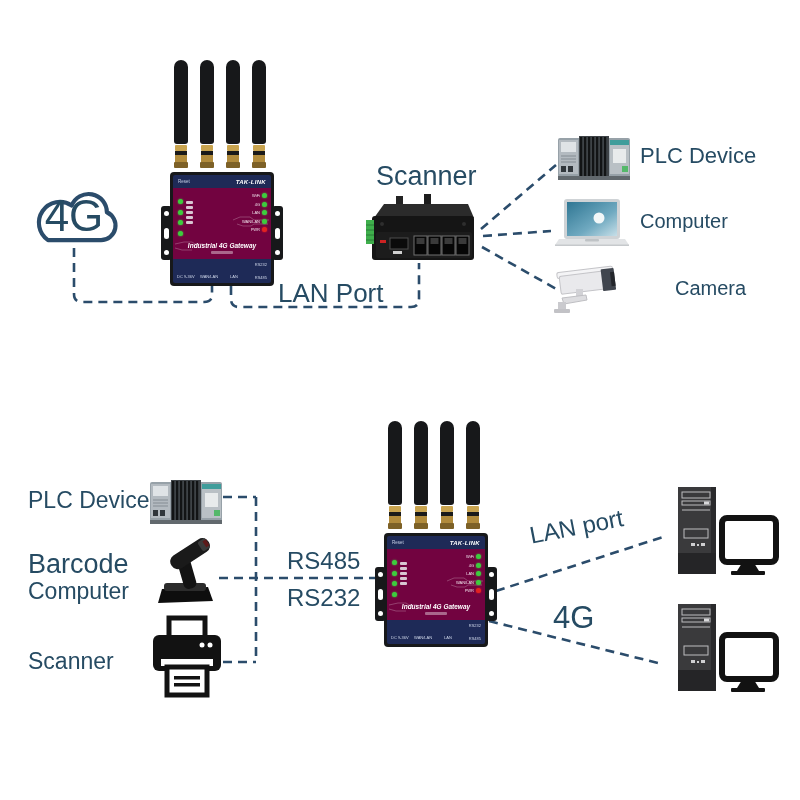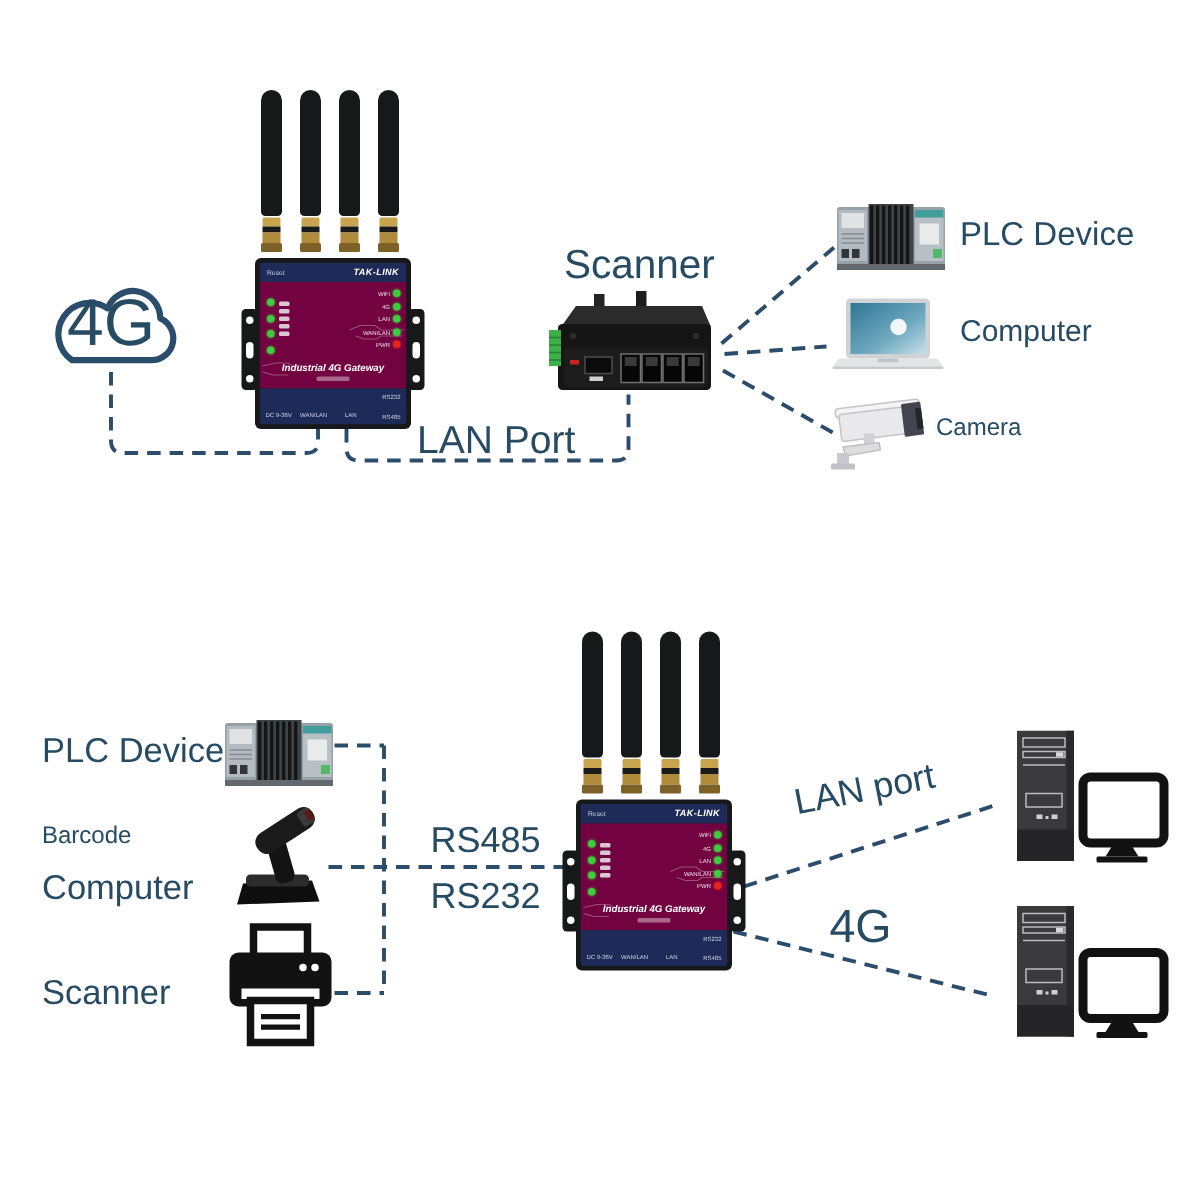--- a/index.html
+++ b/index.html
@@ -275,27 +275,27 @@
       <rect x="6" y="9" width="56" height="6" rx="2" fill="#f4f4f6" stroke="#c4c4c8" stroke-width="1"></rect>
       <rect x="8" y="13" width="46" height="18" rx="2" fill="#e9e9ec" stroke="#c4c4c8" stroke-width="1"></rect>
       <rect x="50" y="11" width="13" height="22" rx="1" fill="#40454e"></rect>
       <rect x="59" y="15" width="4" height="14" fill="#23262b"></rect>
     </g>
     <rect x="24" y="29" width="7" height="9" fill="#d2d2d6"></rect>
     <polygon points="10,38 34,35 35,40 12,44" fill="#dddde0" stroke="#bfbfc3" stroke-width="1"></polygon>
     <rect x="6" y="42" width="8" height="8" fill="#cacace"></rect>
     <rect x="2" y="49" width="16" height="4" rx="1" fill="#c2c2c6"></rect>
   </svg>
-  <div class="lbl" style="left:624px;top:277px;font-size:16px;">Camera</div>
+  <div class="lbl" style="left:675px;top:277px;font-size:20px;">Camera</div>
 </div>
 
 <div class="abs" style="left:0;top:400px;width:800px;height:400px;">
 
   <div class="lbl" style="left:28px;top:87px;font-size:23px;">PLC Device</div>
-  <div class="lbl" style="left:28px;top:149px;font-size:16px;">Barcode</div>
+  <div class="lbl" style="left:28px;top:149px;font-size:27px;">Barcode</div>
   <div class="lbl" style="left:28px;top:178px;font-size:23px;">Computer</div>
   <div class="lbl" style="left:28px;top:248px;font-size:23px;">Scanner</div>
 
   <svg class="abs" style="left:148px;top:74px;" width="76" height="54" viewBox="0 0 76 54">
     <rect x="2" y="8" width="72" height="40" rx="2" fill="#97a1a8"></rect>
     <rect x="3" y="10" width="19" height="34" fill="#b3bac0"></rect>
     <rect x="5" y="12" width="15" height="10" fill="#dfe3e6"></rect>
     <g stroke="#848c93" stroke-width="1">
       <line x1="5" y1="26" x2="20" y2="26"></line>
         <line x1="5" y1="29" x2="20" y2="29"></line>

